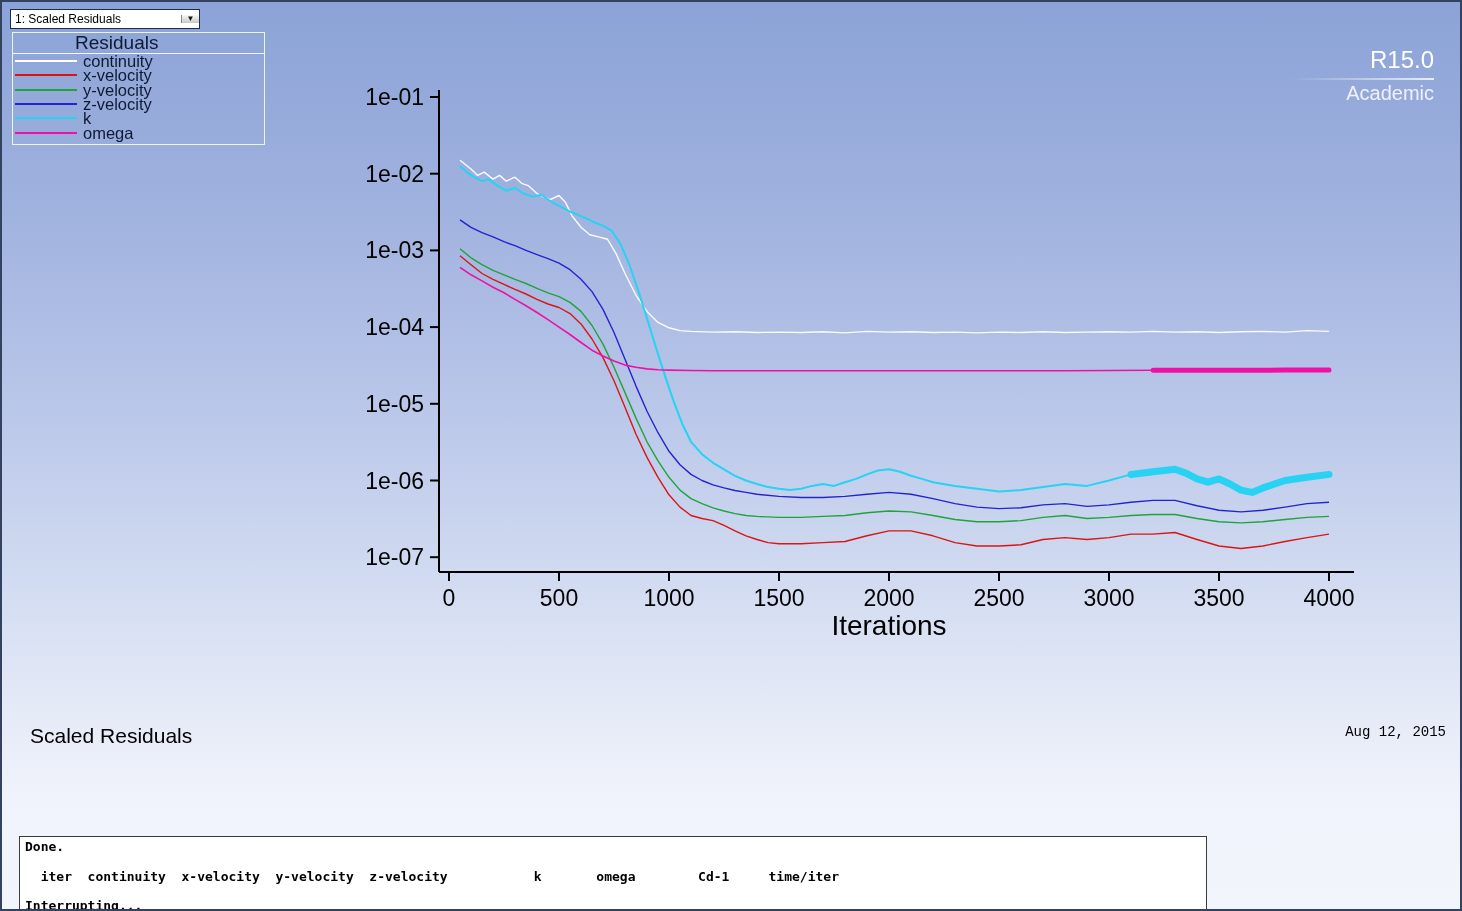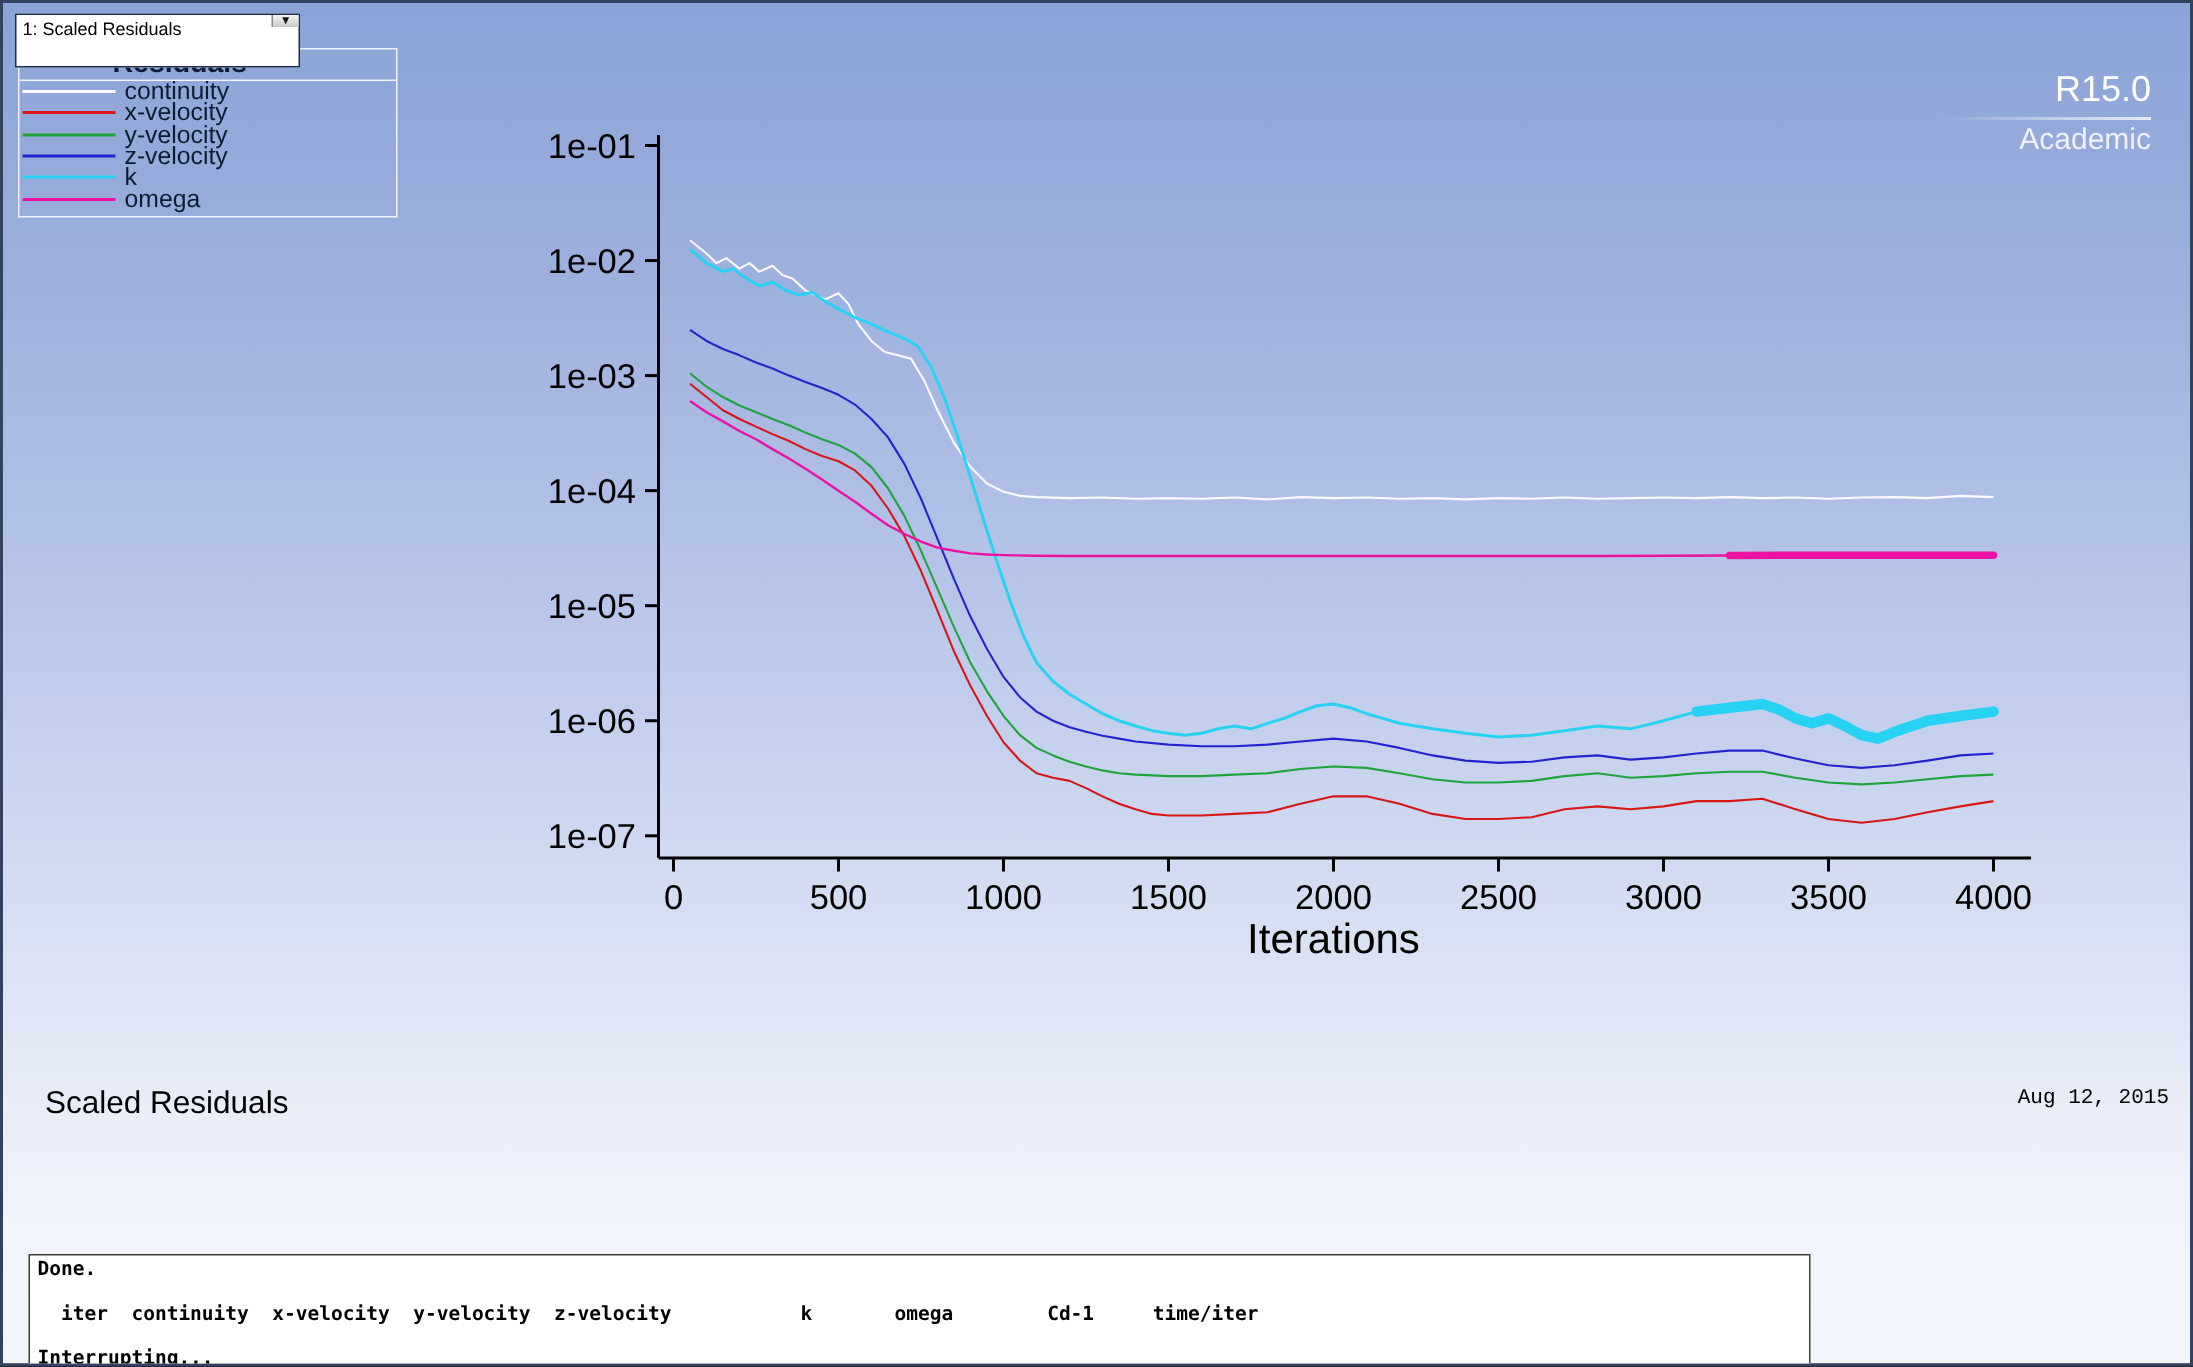--- a/index.html
+++ b/index.html
@@ -4,30 +4,30 @@
 <style>
   html,body{margin:0;padding:0;background:#222;}
   *{box-sizing:border-box;}
   .window{
     position:relative;width:1462px;height:911px;overflow:hidden;
     border:2px solid #33425f;
     background:linear-gradient(180deg,#8ba3d7 0%,#9fb1de 22%,#b6c4e8 42%,#cfd9f0 62%,#e5eaf7 78%,#f0f3fb 88%,#f3f5fc 100%);
     font-family:"Liberation Sans", sans-serif;
   }
   
-  .dropdown{position:absolute;left:8px;top:7px;width:190px;height:36px;background:#fff;
-    border:1px solid #1c2c4c;display:flex;align-items:flex-start;z-index:5;}
+  .dropdown{position:absolute;left:8px;top:7px;width:190px;height:20px;background:#fff;
+    border:1px solid #1c2c4c;display:flex;align-items:center;z-index:5;}
   .dd-text{flex:1;font-size:12px;line-height:18px;padding:0 4px;color:#000;white-space:nowrap;overflow:hidden;}
   .dd-btn{width:18px;background:linear-gradient(#f6f6f6,#c9c9c9);border-left:1px solid #8a8a8a;
     display:flex;align-items:center;justify-content:center;cursor:default;}
   .dd-arrow{font-size:8px;color:#111;line-height:8px;}
   
   .legend{position:absolute;left:10px;top:30px;width:253px;padding:1px 0 4px 0;
     border:1px solid #eef1f8;z-index:4;color:#0d1b33;}
-  .legend-title{font-size:19px;line-height:18px;padding-left:62px;color:#0d1b33;font-weight:bold;}
+  .legend-title{font-size:19px;line-height:18px;padding-left:62px;color:#0d1b33;}
   .legend-sep{height:1px;background:#f4f6fb;margin-top:1px;}
   .legend-row{display:flex;align-items:center;height:14.3px;}
   .legend-swatch{width:62px;height:2px;margin:0 6px 0 2px;flex:none;}
   .legend-label{font-size:16.5px;line-height:14px;white-space:nowrap;}
   
   .ansys{position:absolute;top:44px;right:26px;text-align:right;color:#fff;z-index:4;}
   .ansys-brand{font-size:42px;line-height:40px;font-weight:bold;font-style:italic;letter-spacing:1px;}
   .ansys-ver{font-size:24px;line-height:27px;}
   .ansys-line{margin:5px 0 2px auto;width:142px;height:2px;
     background:linear-gradient(90deg,rgba(255,255,255,0),#e6ecf8);}

